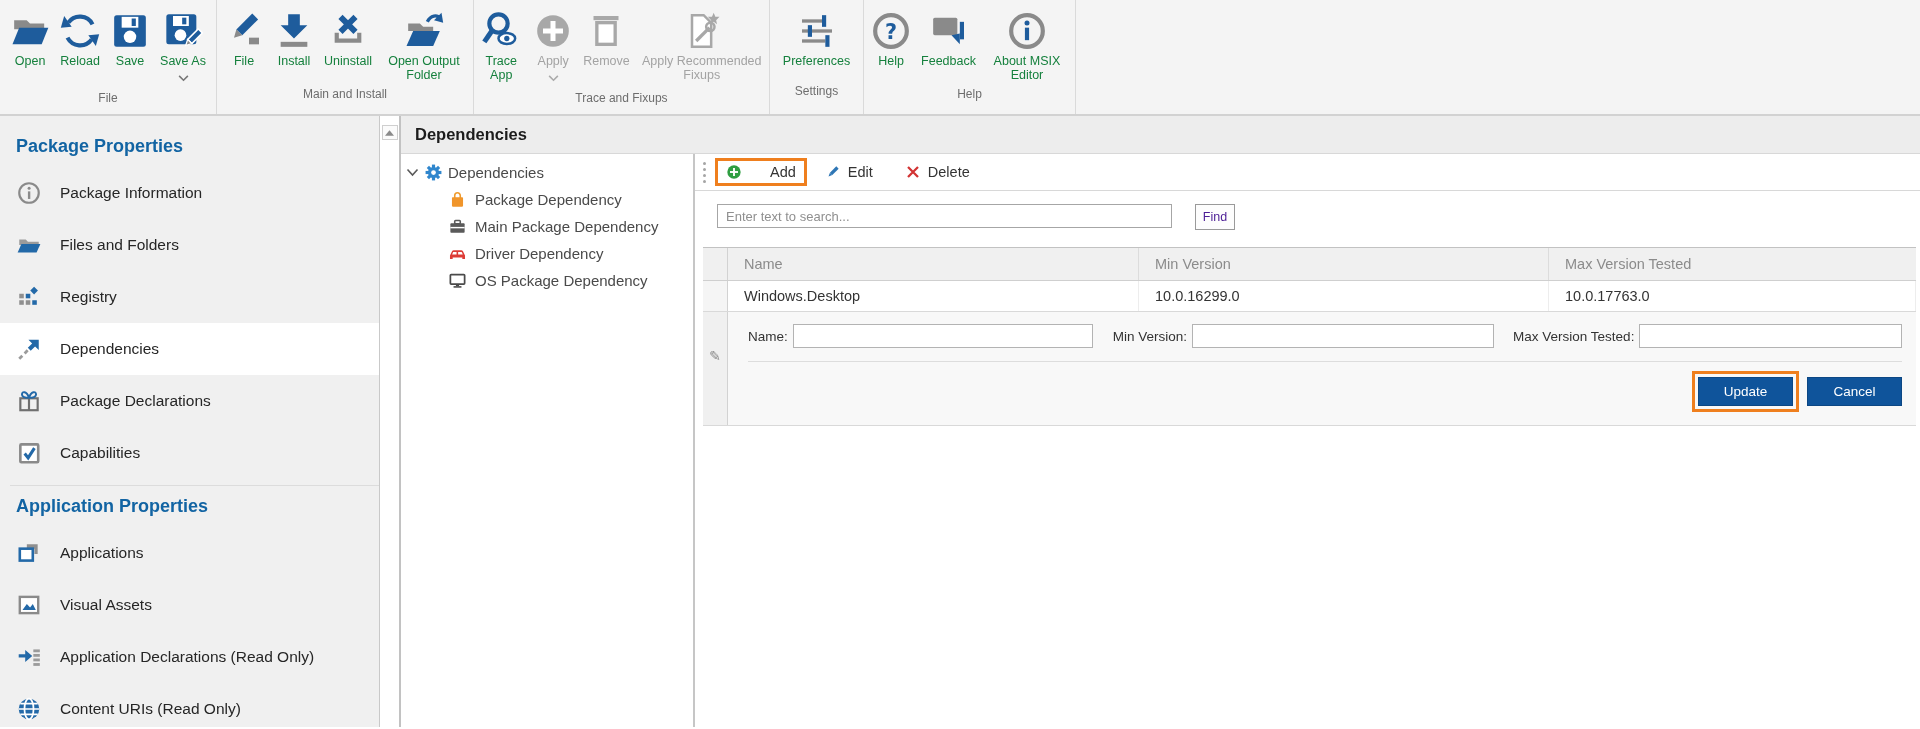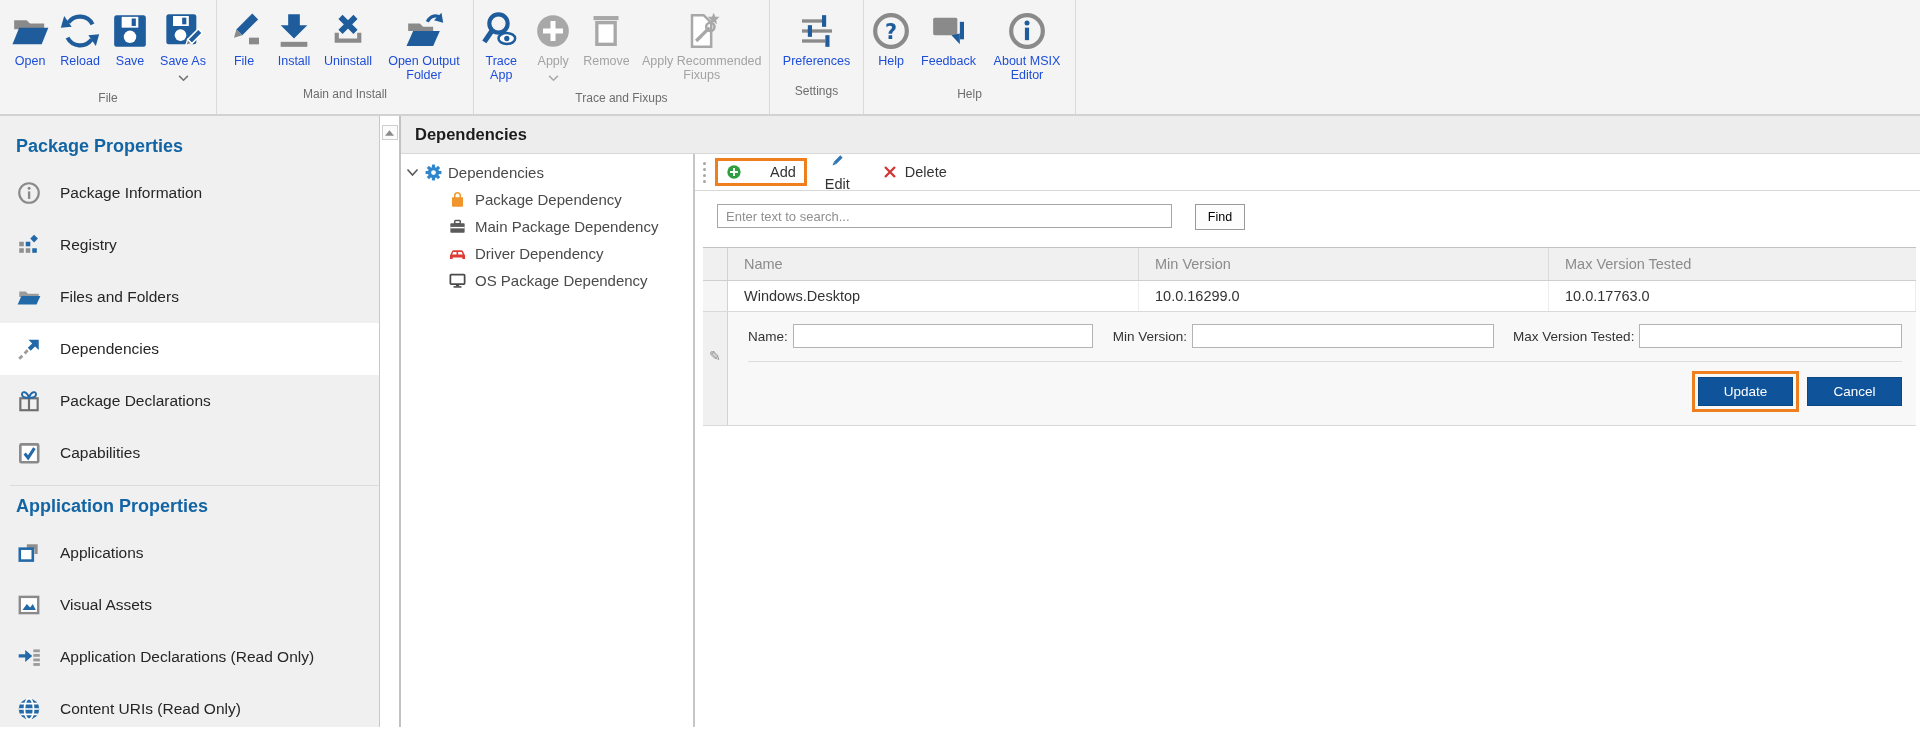--- a/index.html
+++ b/index.html
@@ -7,21 +7,21 @@
   .app { position:relative; width:1920px; height:729px; overflow:hidden; background:#fff;
          font-family:"Liberation Sans","DejaVu Sans",sans-serif; color:#333; }
 
   
   .ribbon { height:116px; background:#f4f4f4; border-bottom:2px solid #d2d2d2; display:flex; align-items:stretch; }
   .rgroup { display:flex; flex-direction:column; border-right:1px solid #dadada; padding-top:6px; flex-shrink:0; }
   .rbtns  { display:flex; flex:1; justify-content:center; align-items:flex-start; }
   .rbtn   { display:flex; flex-direction:column; align-items:center; padding:2px 5px; cursor:pointer; }
   .ric    { height:46px; display:flex; align-items:center; justify-content:center; }
   .ric svg{ width:40px; height:40px; }
-  .rlab   { font-size:12.5px; color:#1d4ed8; text-align:center; line-height:14px; }
+  .rlab   { font-size:12.5px; color:#15803d; text-align:center; line-height:14px; }
   .rbtn.disabled .rlab { color:#a3a3a3; }
   .chev svg { width:11px; height:7px; margin-top:3px; }
   .rglabel { font-size:12px; color:#6d6d6d; text-align:center; padding:3px 0 16px; }
 
   
   .bodyrow { display:flex; height:611px; }
 
   .sidebar { width:379px; background:#f0f0f0; padding-top:12px; flex-shrink:0; }
   .sb-heading { font-size:18px; font-weight:bold; color:#1264a3; padding:8px 0 10px 16px; }
   .sb-item { height:52px; display:flex; align-items:center; padding-left:16px; gap:18px;
@@ -55,28 +55,28 @@
   .rpanel { flex:1; display:flex; flex-direction:column; min-width:0; }
   .rp-toolbar { height:37px; border-bottom:1px solid #d8d8d8; display:flex; align-items:center; padding-left:6px; }
   .drag-dots { display:flex; flex-direction:column; gap:3px; margin:0 9px 0 2px; }
   .drag-dots i { width:3px; height:3px; border-radius:50%; background:#a5a5a5; }
   .tbtn { display:flex; align-items:center; gap:7px; font-size:14.5px; color:#333; background:none;
           border:none; padding:3px 8px; cursor:pointer; font-family:inherit; }
   .tbtn svg { width:16px; height:16px; }
   .hl-box { border:3px solid #ef7f1e; display:inline-flex; background:transparent; }
   .hl-add { padding:1px 2px; margin-right:10px; }
   .hl-add .tbtn { padding:2px 6px;gap:28px; }
-  .mr16 { margin-right:16px;flex-direction:column; }
+  .mr16 { margin-right:16px; }
 
   .rp-search { display:flex; align-items:flex-start; margin:13px 0 0 22px; height:26px; }
   .search-input { width:455px; height:24px; border:1px solid #a6a6a6; padding:0 8px; font-size:13px;
                   color:#333; font-family:inherit; background:#fff; }
   .search-input::placeholder { color:#8f8f8f; }
-  .find-btn { margin-left:23px; width:50px; height:26px; border:1px solid #9a9a9a; background:#fdfdfd;
-              font-size:12.5px; color:#000000; font-family:inherit; cursor:pointer; }
+  .find-btn { margin-left:23px; width:40px; height:26px; border:1px solid #9a9a9a; background:#fdfdfd;
+              font-size:12.5px; color:#4c1d95; font-family:inherit; cursor:pointer; }
 
   .grid { margin:17px 4px 0 8px; border-top:1px solid #c2c2c2; font-size:14.5px; }
   .g-head { display:flex; background:#f0f0f0; border-bottom:1px solid #cfcfcf; }
   .g-ind  { width:25px; background:#f0f0f0; border-right:1px solid #d2d2d2; flex-shrink:0; }
   .g-hcell{ color:#8b8b8b; padding:8px 0 8px 16px; border-right:1px solid #dcdcdc; }
   .c1 { width:411px; } .c2 { width:410px; } .c3 { flex:1; border-right:none; }
   .g-row  { display:flex; background:#fff; border-bottom:1px solid #d9d9d9; cursor:pointer; }
   .g-row .g-ind { background:#f5f5f5; }
   .g-cell { padding:7px 0 7px 16px; color:#333; border-right:1px solid #ededed; }
 
@@ -328,42 +328,42 @@
               <circle cx="12" cy="12" r="9" stroke="#8a8a8a" stroke-width="2"></circle>
               <rect x="11" y="10.5" width="2.2" height="7" fill="#8a8a8a"></rect>
               <circle cx="12.1" cy="7.6" r="1.4" fill="#8a8a8a"></circle>
             </svg>
           </span>
         <span>Package Information</span>
       </div>
       <div class="sb-item">
         <span class="sic">
             <svg viewBox="0 0 24 24">
+              <path fill="#9b9b9b" d="M3 7h6l2 2h10v3H3z"></path>
+              <path fill="#2369a8" d="M1.5 19l3.5-8h17.5l-3.5 8z"></path>
+            </svg>
+          </span>
+        <span>Files and Folders</span>
+      </div>
+      <div class="sb-item">
+        <span class="sic">
+            <svg viewBox="0 0 24 24">
               <g fill="#8f8f8f">
                 <rect x="3" y="9" width="4.2" height="4.2"></rect>
                 <rect x="3" y="15" width="4.2" height="4.2"></rect>
                 <rect x="9" y="15" width="4.2" height="4.2"></rect>
               </g>
               <g fill="#2369a8">
                 <rect x="9" y="9" width="4.2" height="4.2"></rect>
                 <rect x="15" y="15" width="4.2" height="4.2"></rect>
                 <rect x="14.2" y="3.6" width="5" height="5" transform="rotate(45 16.7 6.1)"></rect>
               </g>
             </svg>
           </span>
         <span>Registry</span>
-      </div>
-      <div class="sb-item">
-        <span class="sic">
-            <svg viewBox="0 0 24 24">
-              <path fill="#9b9b9b" d="M3 7h6l2 2h10v3H3z"></path>
-              <path fill="#2369a8" d="M1.5 19l3.5-8h17.5l-3.5 8z"></path>
-            </svg>
-          </span>
-        <span>Files and Folders</span>
       </div>
       <div class="sb-item selected">
         <span class="sic">
             <svg viewBox="0 0 24 24">
               <line x1="3" y1="21" x2="13" y2="11" stroke="#9b9b9b" stroke-width="2.6" stroke-dasharray="4 3"></line>
               <path fill="#2369a8" d="M11.5 3.5H21v9.5l-3.4-3.4-4 4-2.7-2.7 4-4z"></path>
             </svg>
           </span>
         <span>Dependencies</span>
       </div>

